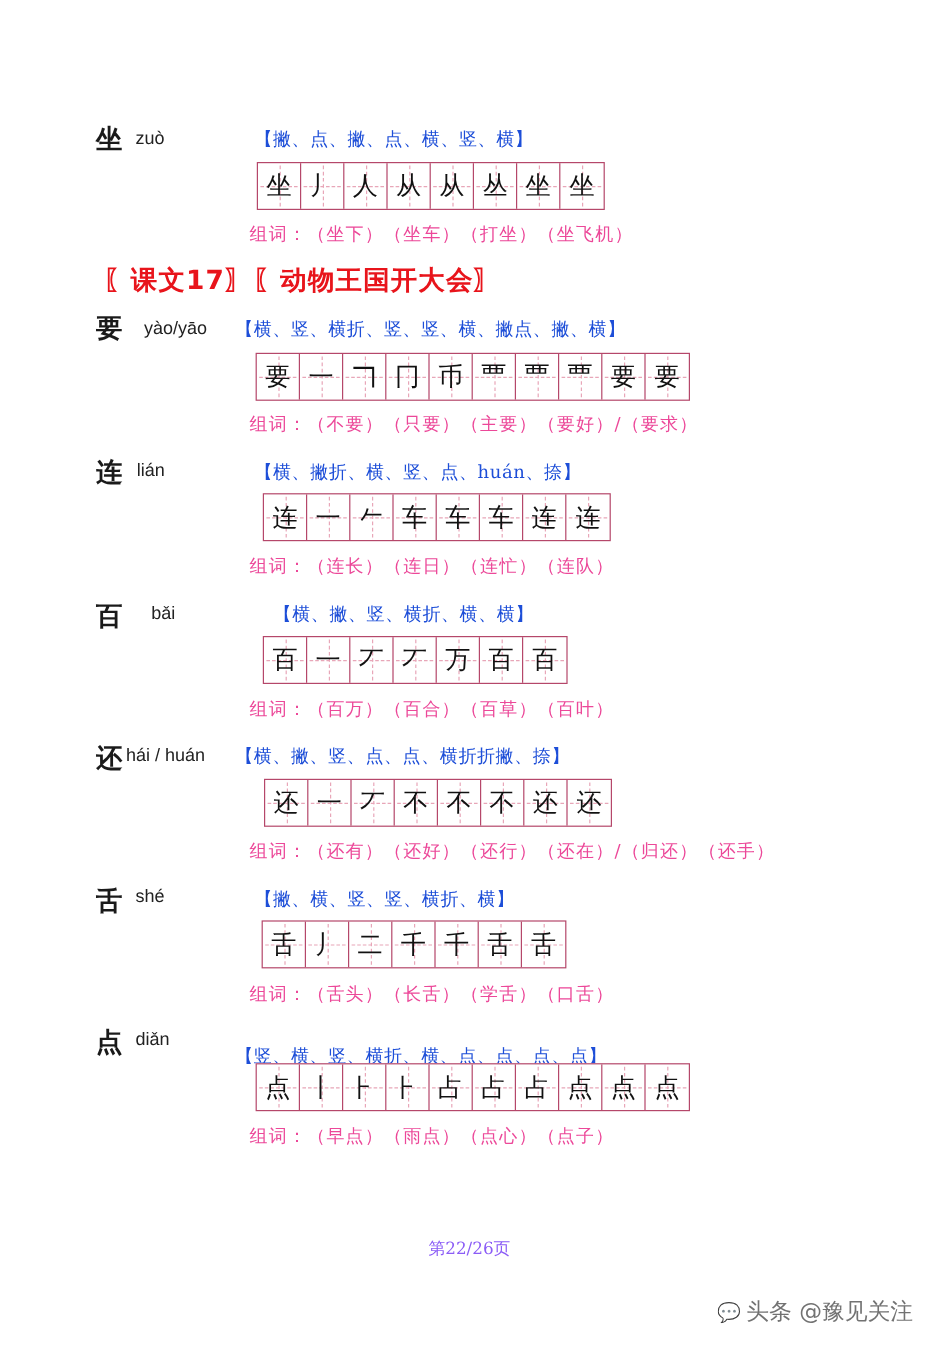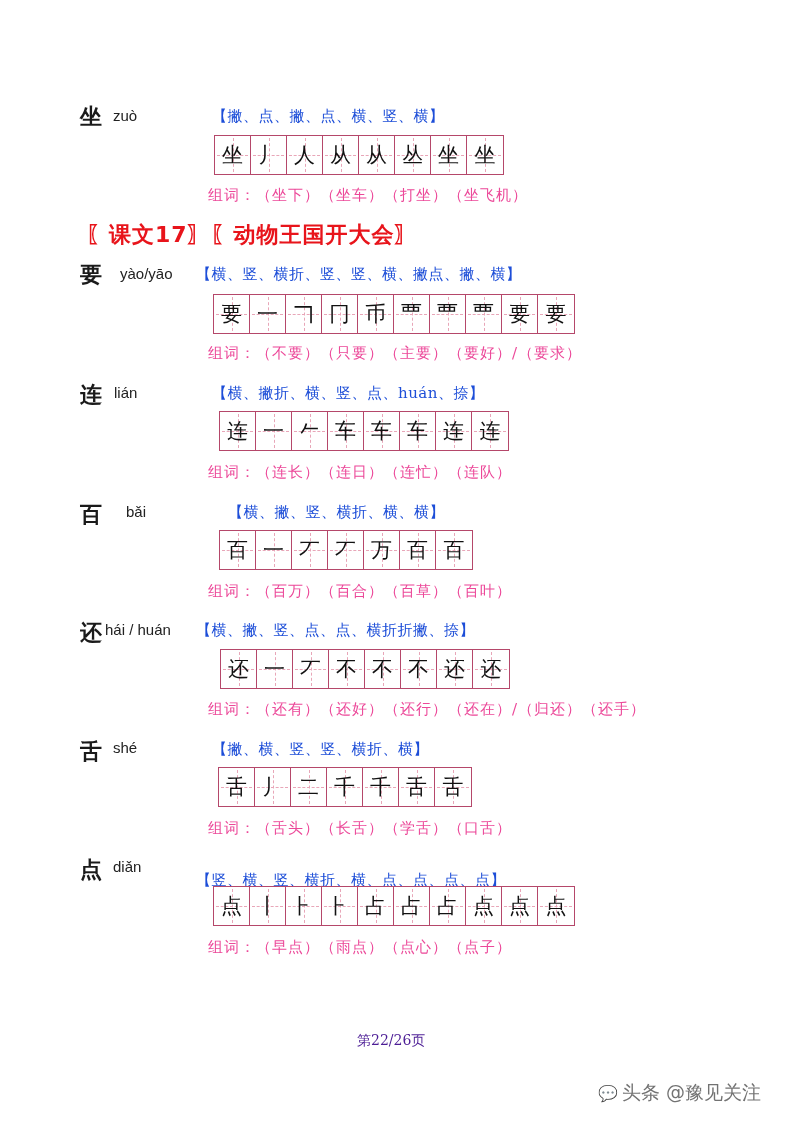--- a/index.html
+++ b/index.html
@@ -16,21 +16,21 @@
           font-size: 21px; font-family: "DejaVu Sans", sans-serif; color: #111; }
   .cell:last-child { border-right: none; }
   .cell::before { content: ""; position: absolute; left: 50%; top: 2px; bottom: 2px;
                   border-left: 1px dashed #e8a6b8; }
   .cell::after { content: ""; position: absolute; top: 50%; left: 2px; right: 2px;
                  border-top: 1px dashed #e8a6b8; }
   .cell span { position: relative; z-index: 1; }
   .words { position: absolute; font-size: 15px; line-height: 1; letter-spacing: 1px; color: #ec4899; }
   .lesson-title { position: absolute; left: 86px; top: 224px; font-size: 22px; font-weight: bold;
                   color: #e8141b; font-family: "DejaVu Sans", sans-serif; line-height: 1; letter-spacing: 1px; }
-  .page-num { position: absolute; left: 357px; top: 1032px; font-size: 14px; color: #4c1d95; }
+  .page-num { position: absolute; left: 357px; top: 1032px; font-size: 14px; color: #8b5cf6; }
   .watermark { position: absolute; left: 598px; top: 1080px; font-size: 19px; color: #444;
                font-family: "DejaVu Sans", sans-serif; opacity: 0.75; display: flex; align-items: center; gap: 4px; }
   .wm-icon { font-size: 16px; color: #777; }
 </style>
 </head>
 <body>
 
 <div class="entry">
   <div class="big-char" style="top:106px;">坐</div>
   <div class="pinyin" style="left:113px;top:108px;">zuò</div>

